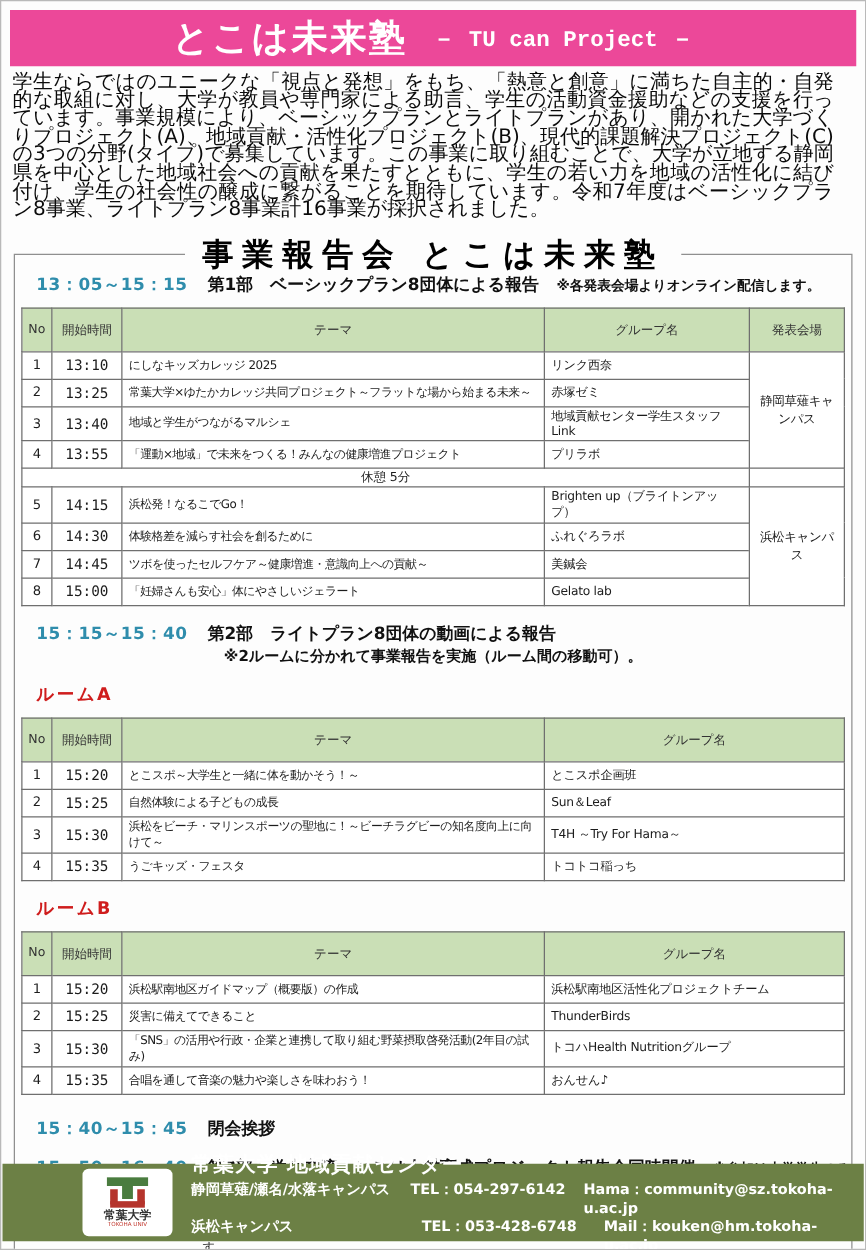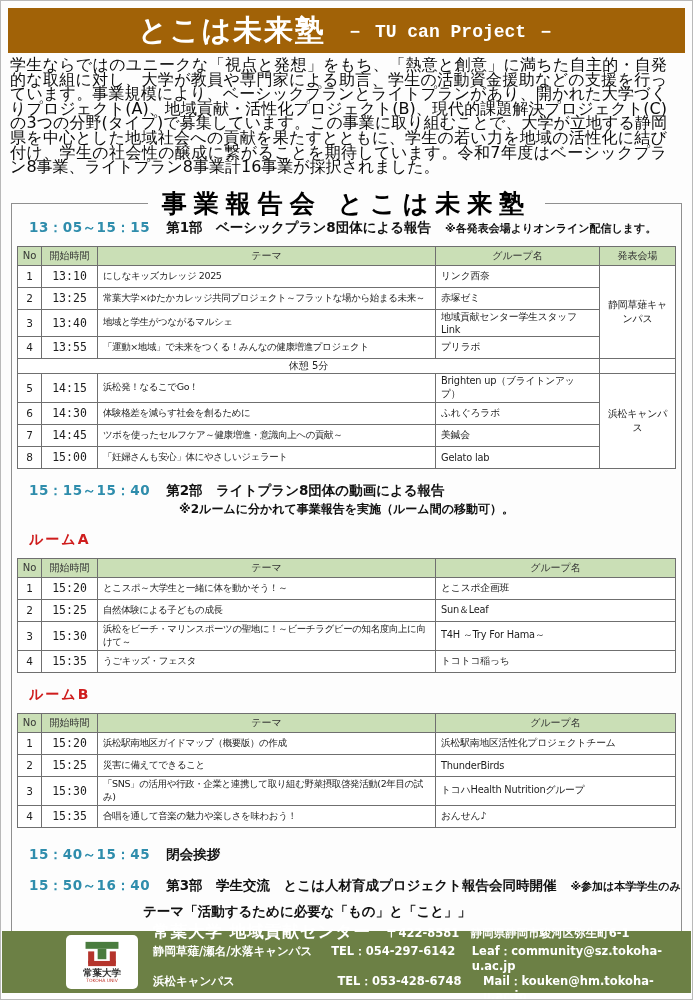--- a/index.html
+++ b/index.html
@@ -8,21 +8,21 @@
     background:#ffffff;
     font-family:"DejaVu Sans","Liberation Sans",sans-serif;
     color:#111;
   }
   .page {
     position:absolute; inset:0; box-sizing:border-box;
     border:1px solid #b9b9b9; background:#fdfdfd; overflow:hidden;
   }
   
   .banner {
-    margin:7px 7px 0 7px; height:45px; background:#a16207; color:#fff;
+    margin:7px 7px 0 7px; height:45px; background:#ec4899; color:#fff;
     display:flex; align-items:center; justify-content:center; gap:20px;
   }
   .banner-title { font-size:29px; font-weight:bold; letter-spacing:2px; }
   .banner-sub  { font-size:18px; font-weight:bold; font-family:"Liberation Mono","DejaVu Sans Mono",monospace; }
   
   .intro {
     margin:5px 25px 0 9px; font-size:16px; line-height:14.6px;
     text-align:justify; color:#0a0a0a;
   }
   
@@ -47,21 +47,21 @@
   .center-note { text-align:center; font-size:12px; font-weight:bold; margin-top:1px; }
   .room-label {
     color:#cf1d1d; font-weight:bold; font-size:14px; letter-spacing:2px;
     margin:13px 0 0 17px;
   }
   
   table { border-collapse:collapse; margin:9px auto 0 auto; table-layout:fixed; }
   th,td { border:1px solid #6f6f6f; box-sizing:border-box; }
   th {
     background:#cadfb6; font-weight:normal; font-size:10px; color:#333;
-    height:19px; padding:0 2px;
+    height:35px; padding:0 2px;
   }
   td { font-size:10.5px; color:#1c1c1c; height:22px; padding:1px 5px; background:#fff; }
   td.no    { text-align:center; padding:1px 0; }
   td.time  { text-align:center; padding:1px 0; font-family:"DejaVu Sans Mono","Liberation Mono",monospace; font-size:11.5px; }
   td.theme { font-size:9.5px; letter-spacing:-0.4px; }
   td.group { font-size:9.8px; letter-spacing:-0.2px; }
   td.venue { text-align:center; font-size:10px; letter-spacing:-0.3px; }
   td.break { text-align:center; height:15px; font-size:10px; padding:0; }
   
   .theme-line { margin:8px 0 0 131px; font-size:13.5px; font-weight:bold; }
@@ -297,26 +297,25 @@
         <rect x="4" y="12" width="7" height="14" fill="#b5342c"></rect>
         <rect x="29" y="12" width="7" height="14" fill="#b5342c"></rect>
         <rect x="4" y="23" width="32" height="6" fill="#b5342c"></rect>
       </svg>
       <div class="logo-jp">常葉大学</div>
       <div class="logo-en">TOKOHA UNIV</div>
     </div>
     <div class="footer-text">
       <div class="f-line1">
         <span class="f-org">常葉大学 地域貢献センター</span>
-        <span class="f-addr">〒422-8581　静岡県静岡市駿河区弥生町6-1</span>
       </div>
       <div class="f-row">
         <span class="f-campus">静岡草薙/瀬名/水落キャンパス</span>
         <span class="f-tel">TEL：054-297-6142</span>
-        <span class="f-mail">Leaf：community@sz.tokoha-u.ac.jp</span>
+        <span class="f-mail">Hama：community@sz.tokoha-u.ac.jp</span>
       </div>
       <div class="f-row">
         <span class="f-campus">浜松キャンパス</span>
         <span class="f-tel">TEL：053-428-6748</span>
         <span class="f-mail">Mail：kouken@hm.tokoha-u.ac.jp</span>
       </div>
     </div>
   </div>
 
 </div>

